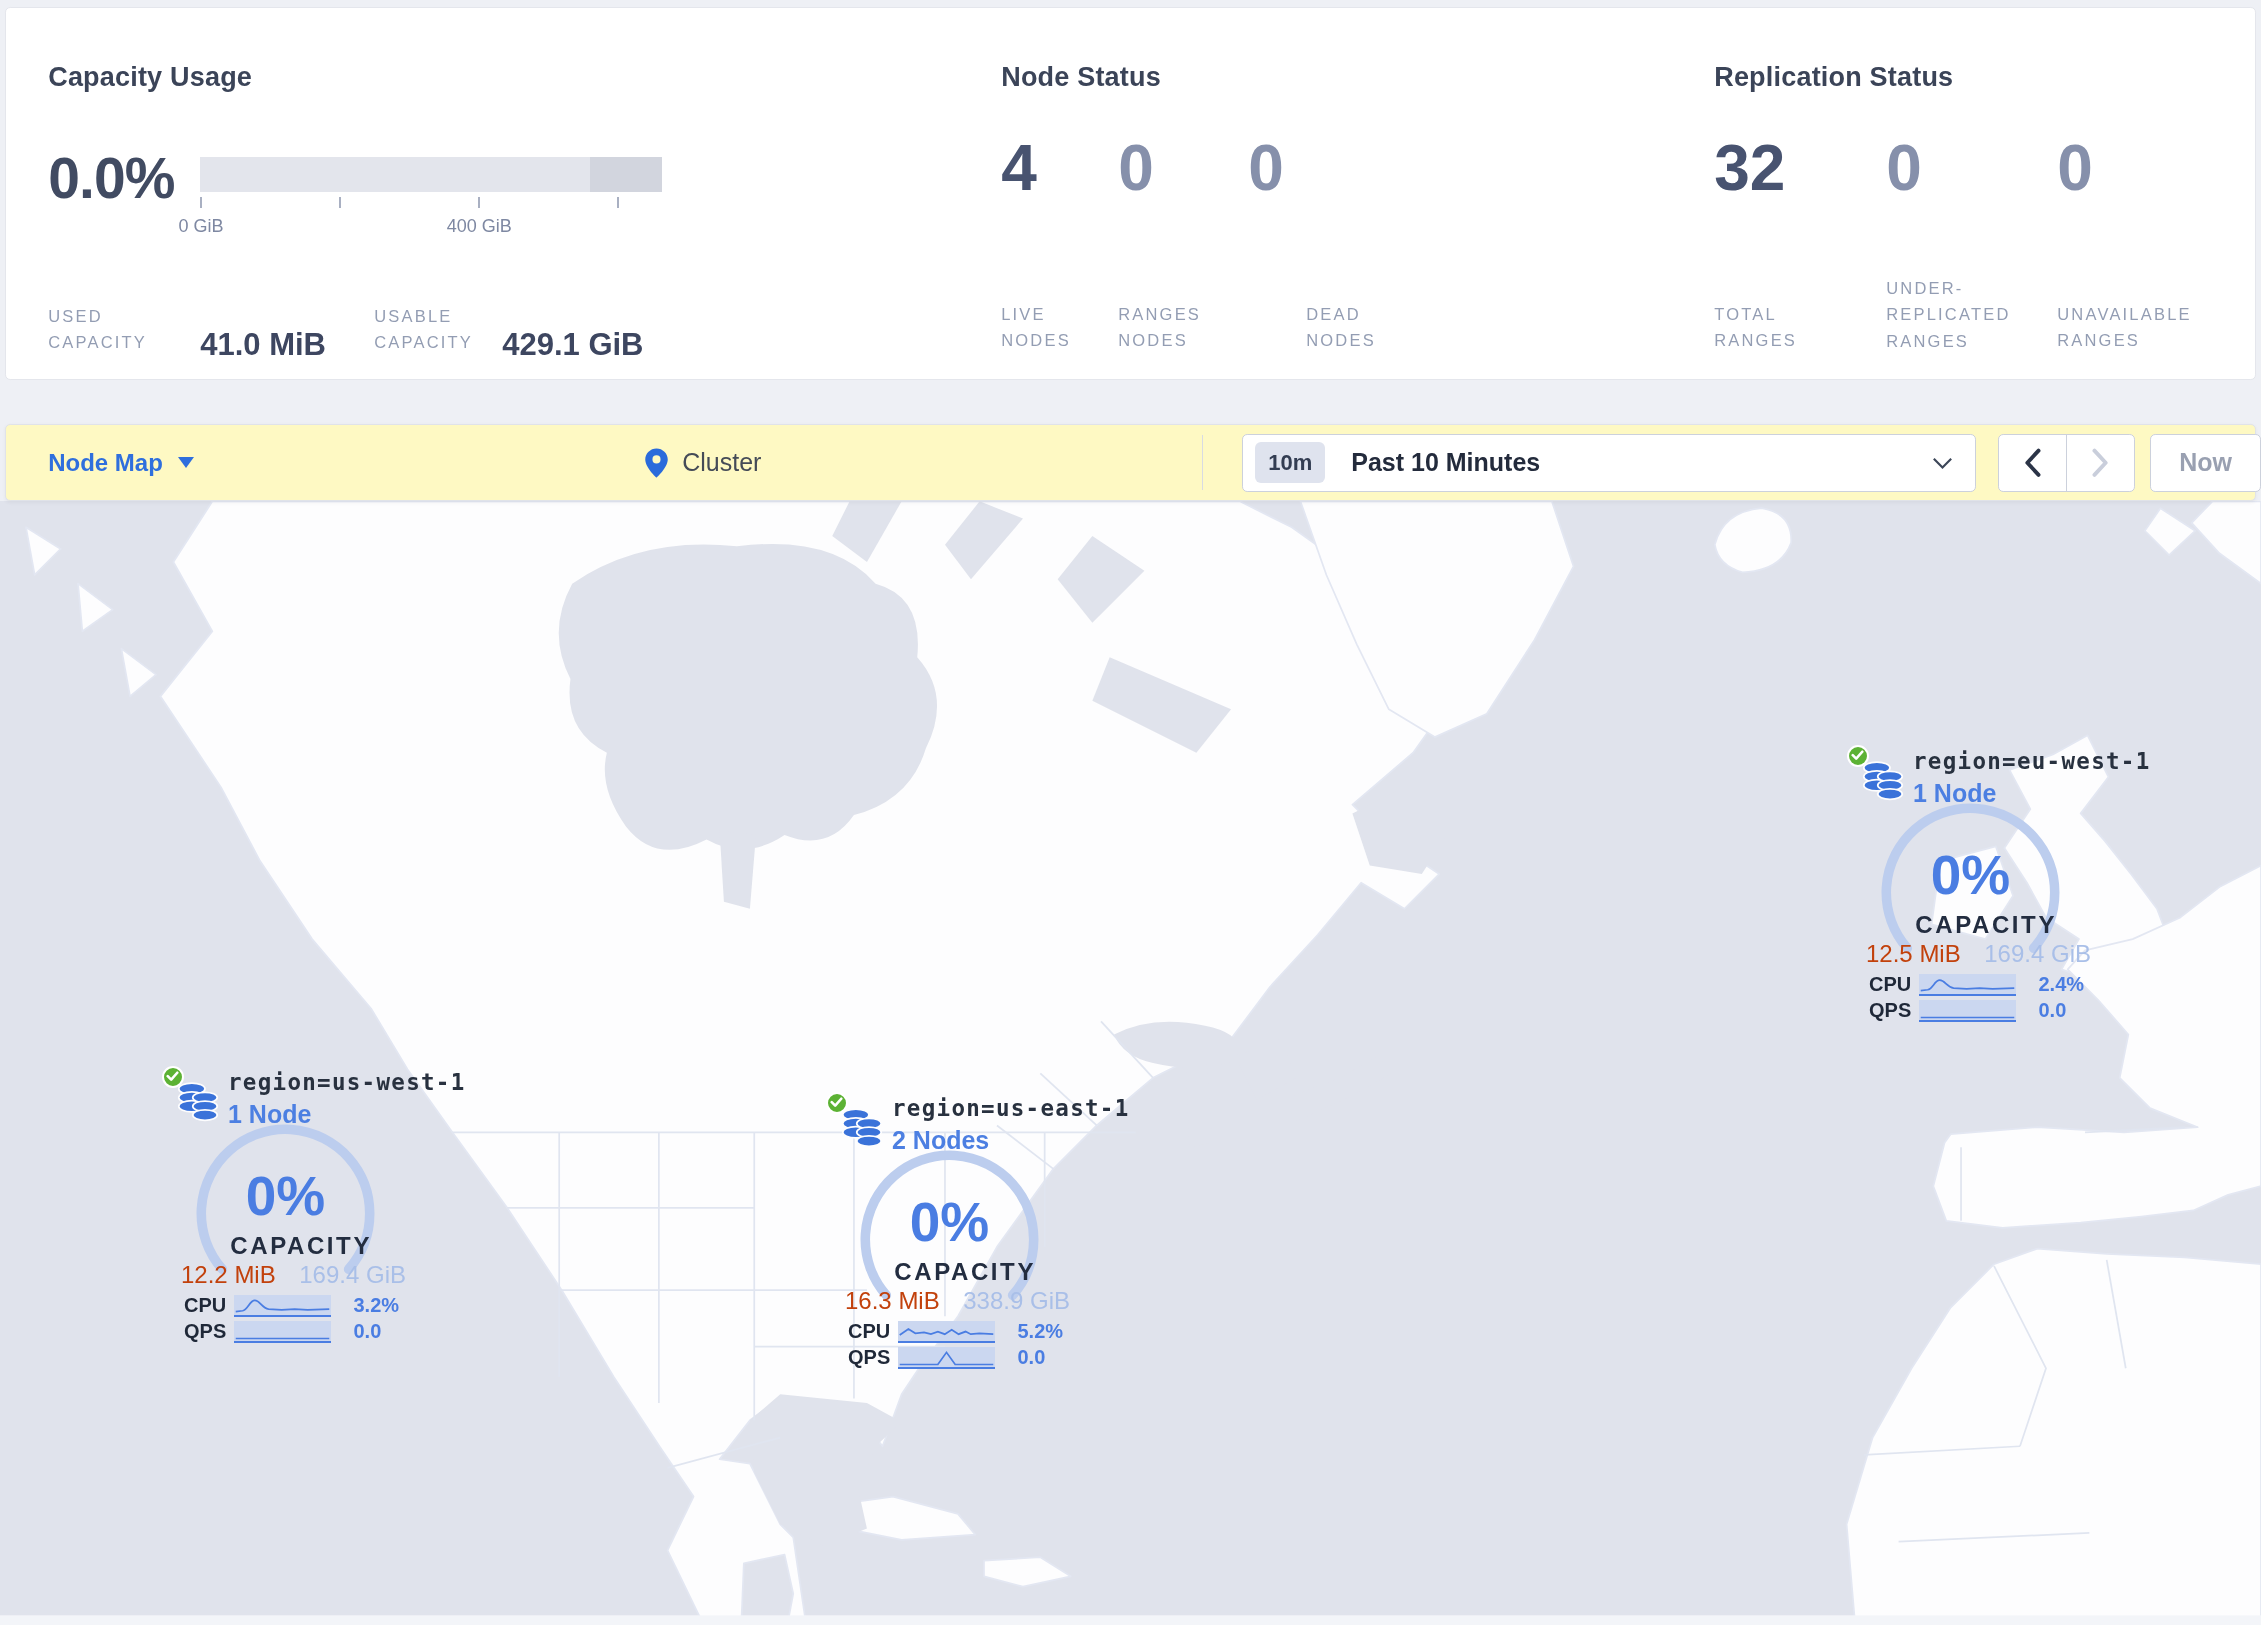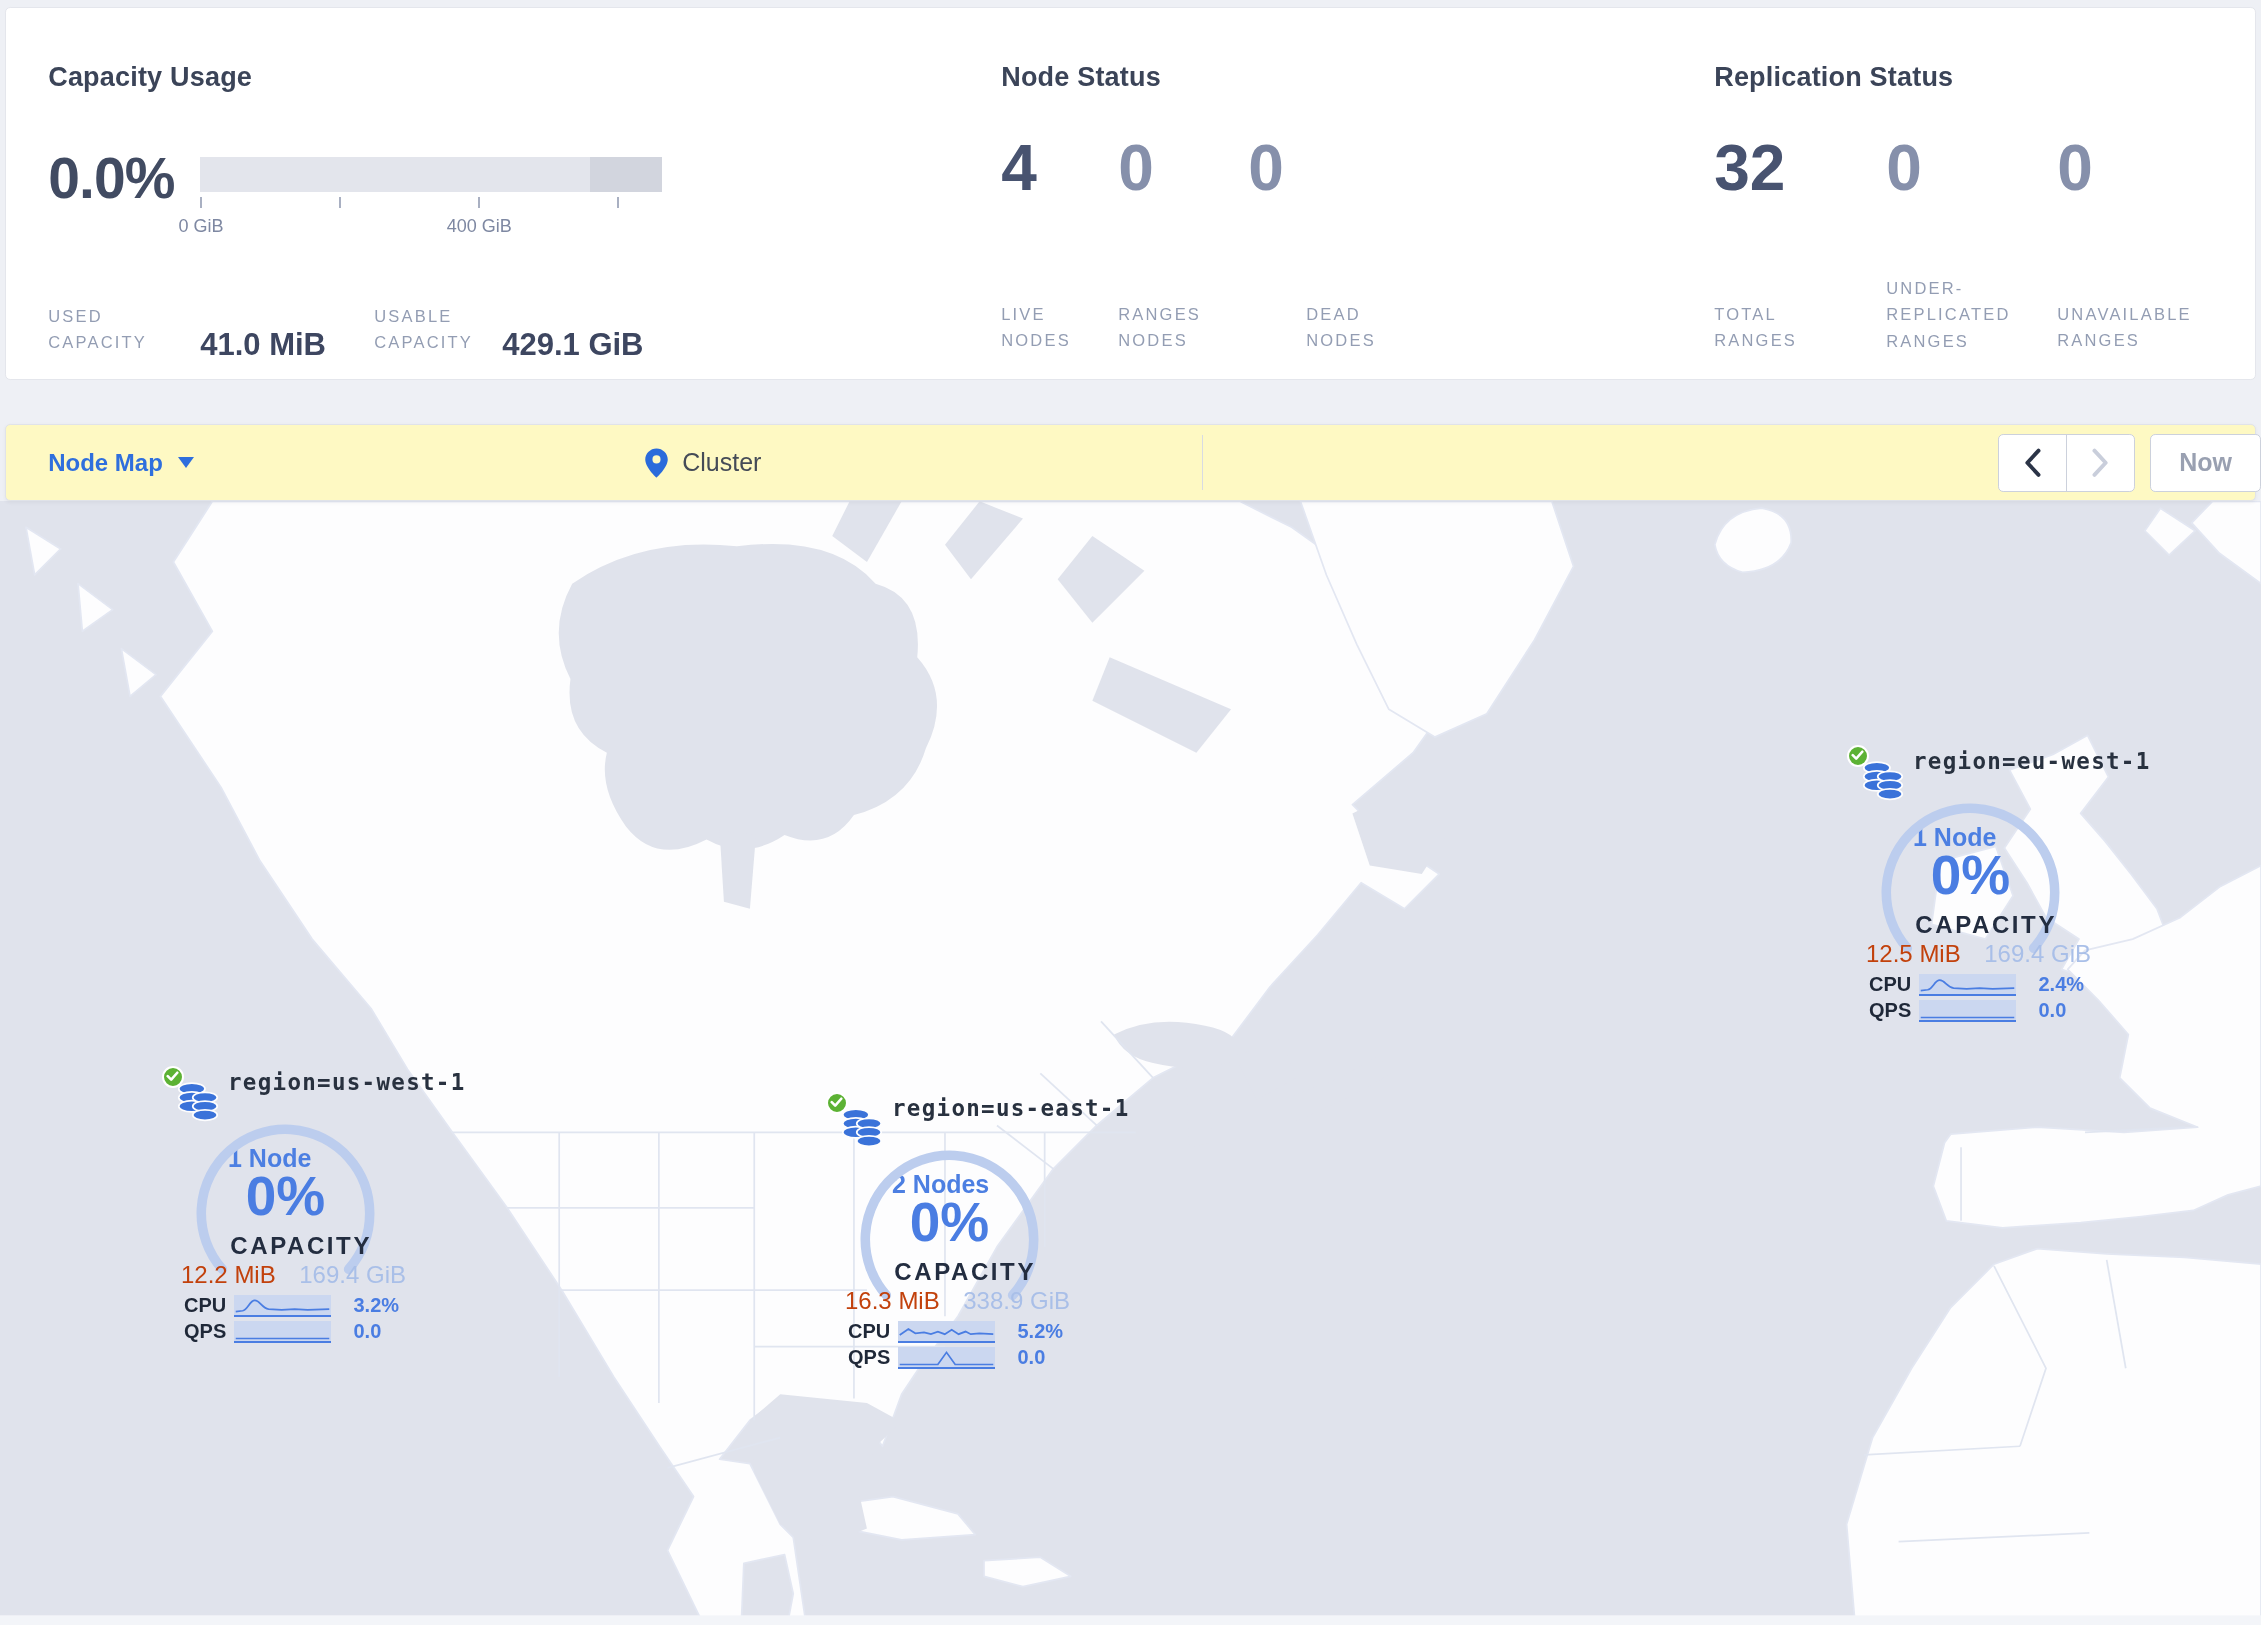--- a/index.html
+++ b/index.html
@@ -70,21 +70,21 @@
   
   .map { position:absolute; left:0; right:0; top:501px; height:1125px; background:#e0e3ec; }
   .map svg.world { position:absolute; left:0; top:0; }
   
   .marker { position:absolute; width:260px; height:290px; cursor:pointer; }
   .m-badge { position:absolute; left:1.7px; top:3.5px; width:22px; height:22px; border-radius:50%;
              background:#5cb234; border:2.6px solid #ffffff; display:flex; align-items:center; justify-content:center; }
   .m-db { position:absolute; left:16.5px; top:18px; }
   .m-region { position:absolute; left:68px; top:7px; font-family:"DejaVu Sans Mono","Liberation Mono",monospace;
               font-size:22.5px; font-weight:700; letter-spacing:1.3px; color:#28313f; white-space:nowrap; }
-  .m-nodes { position:absolute; left:68px; top:38px; font-size:25px; font-weight:700; color:#4c7fe2; white-space:nowrap;margin-top:44px; }
+  .m-nodes { position:absolute; left:68px; top:38px; font-size:25px; font-weight:700; color:#4c7fe2; white-space:nowrap; }
   .m-gaugearc { position:absolute; left:30px; top:56px; }
   .m-pct { position:absolute; left:39px; top:102px; width:173px; text-align:center;
            font-size:55px; font-weight:700; color:#4a7de2; }
   .m-cap { position:absolute; left:39px; top:170px; width:173px; text-align:right;
            font-size:24px; font-weight:700; letter-spacing:2.6px; color:#232d40; }
   .m-vals { position:absolute; left:21px; top:199px; width:225px; display:flex; justify-content:space-between; }
   .m-used { font-size:24px; font-weight:500; color:#c2410c; }
   .m-usable { font-size:24px; font-weight:500; color:#a9bfe8; }
   .m-row { position:absolute; left:24px; width:222px; height:23.4px; display:flex; align-items:center; }
   .m-row.cpu { top:232px; } .m-row.qps { top:258px; }
@@ -140,20 +140,27 @@
     <span class="lbl">Node Map</span>
     <span class="caret-down"></span>
   </div>
   <div class="crumb">
     <svg width="27" height="32" viewBox="0 0 24 28">
       <path d="M12 1C6.5 1 2 5.4 2 10.8 2 18 12 27 12 27s10-9 10-16.2C22 5.4 17.5 1 12 1zm0 13.4a3.6 3.6 0 1 1 0-7.2 3.6 3.6 0 0 1 0 7.2z" fill="#2a6bdb"></path>
     </svg>
     <span class="lbl">Cluster</span>
   </div>
   <div class="tb-divider"></div>
+  <div class="time-select">
+    <span class="time-badge">10m</span>
+    <span class="time-label">Past 10 Minutes</span>
+    <svg class="time-caret" width="21" height="13" viewBox="0 0 24 15">
+      <polyline points="2,2 12,12 22,2" fill="none" stroke="#3c4658" stroke-width="2.5"></polyline>
+    </svg>
+  </div>
   <div class="range-arrows">
     <div class="cell">
       <svg width="19" height="29.5" viewBox="0 0 22 34">
         <polyline points="18,3 5,17 18,31" fill="none" stroke="#2b3447" stroke-width="4.5" stroke-linecap="round" stroke-linejoin="round"></polyline>
       </svg>
     </div>
     <div class="cell">
       <svg width="19" height="29.5" viewBox="0 0 22 34">
         <polyline points="4,3 17,17 4,31" fill="none" stroke="#c9cedb" stroke-width="4.5" stroke-linecap="round" stroke-linejoin="round"></polyline>
       </svg>

